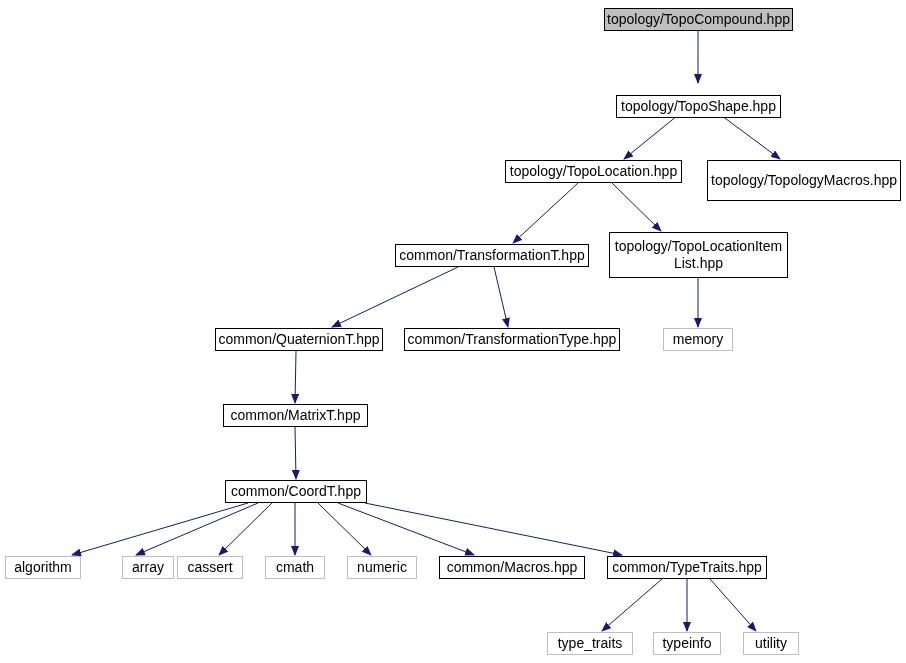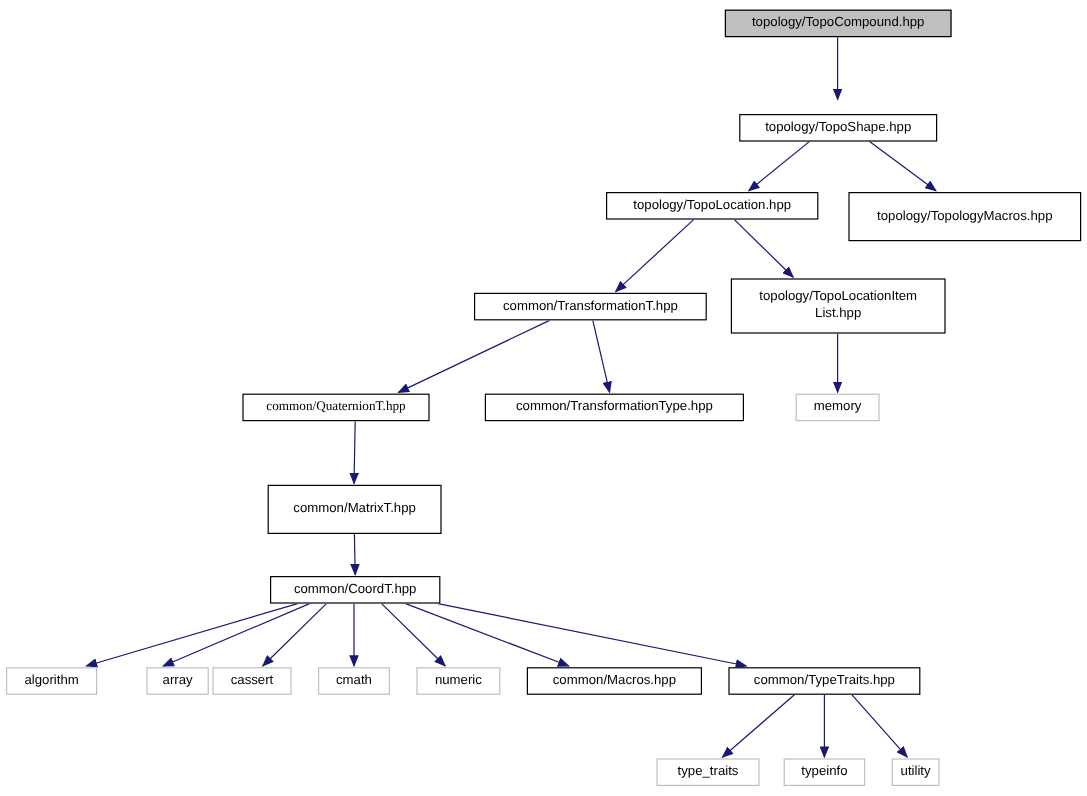--- a/index.html
+++ b/index.html
@@ -22,21 +22,21 @@
     z-index: 1;
   }
   .node {
     position: absolute;
     box-sizing: border-box;
     background: #ffffff;
     border: 1px solid #000000;
     display: flex;
     align-items: center;
     justify-content: center;
-    font-size: 11px;
+    font-size: 14px;
     color: #000000;
     text-align: center;
     z-index: 2;
     line-height: 1.25;
   }
   .node .lbl { white-space: pre-line; padding: 0 3px; }
   .node.main { background: #bfbfbf; }
   .node.link { cursor: pointer; }
   .node.external { border-color: #bfbfbf; }
 </style>
@@ -91,33 +91,33 @@
 
   <div class="node link" style="left:395px; top:244px; width:194px; height:23px;">
     <span class="lbl">common/TransformationT.hpp</span>
   </div>
 
   <div class="node link" style="left:609px; top:232px; width:179px; height:46px;">
     <span class="lbl">topology/TopoLocationItem
 List.hpp</span>
   </div>
 
-  <div class="node link" style="left:202px; top:328px; width:156px; height:23px;font-family:Liberation Serif, serif;">
+  <div class="node link" style="left:215px; top:328px; width:168px; height:23px;">
     <span class="lbl">common/QuaternionT.hpp</span>
   </div>
 
   <div class="node link" style="left:404px; top:328px; width:216px; height:23px;">
     <span class="lbl">common/TransformationType.hpp</span>
   </div>
 
   <div class="node external" style="left:663px; top:328px; width:70px; height:23px;">
     <span class="lbl">memory</span>
   </div>
 
-  <div class="node link" style="left:223px; top:404px; width:145px; height:41px;">
+  <div class="node link" style="left:223px; top:404px; width:145px; height:23px;">
     <span class="lbl">common/MatrixT.hpp</span>
   </div>
 
   <div class="node link" style="left:225px; top:480px; width:142px; height:23px;">
     <span class="lbl">common/CoordT.hpp</span>
   </div>
 
   <div class="node external" style="left:5px; top:556px; width:76px; height:23px;">
     <span class="lbl">algorithm</span>
   </div>
@@ -147,17 +147,17 @@
   </div>
 
   <div class="node external" style="left:547px; top:632px; width:86px; height:23px;">
     <span class="lbl">type_traits</span>
   </div>
 
   <div class="node external" style="left:653px; top:632px; width:68px; height:23px;">
     <span class="lbl">typeinfo</span>
   </div>
 
-  <div class="node external" style="left:743px; top:632px; width:40px; height:23px;">
+  <div class="node external" style="left:743px; top:632px; width:56px; height:23px;">
     <span class="lbl">utility</span>
   </div>
 
 </div>
 
 </body></html>

